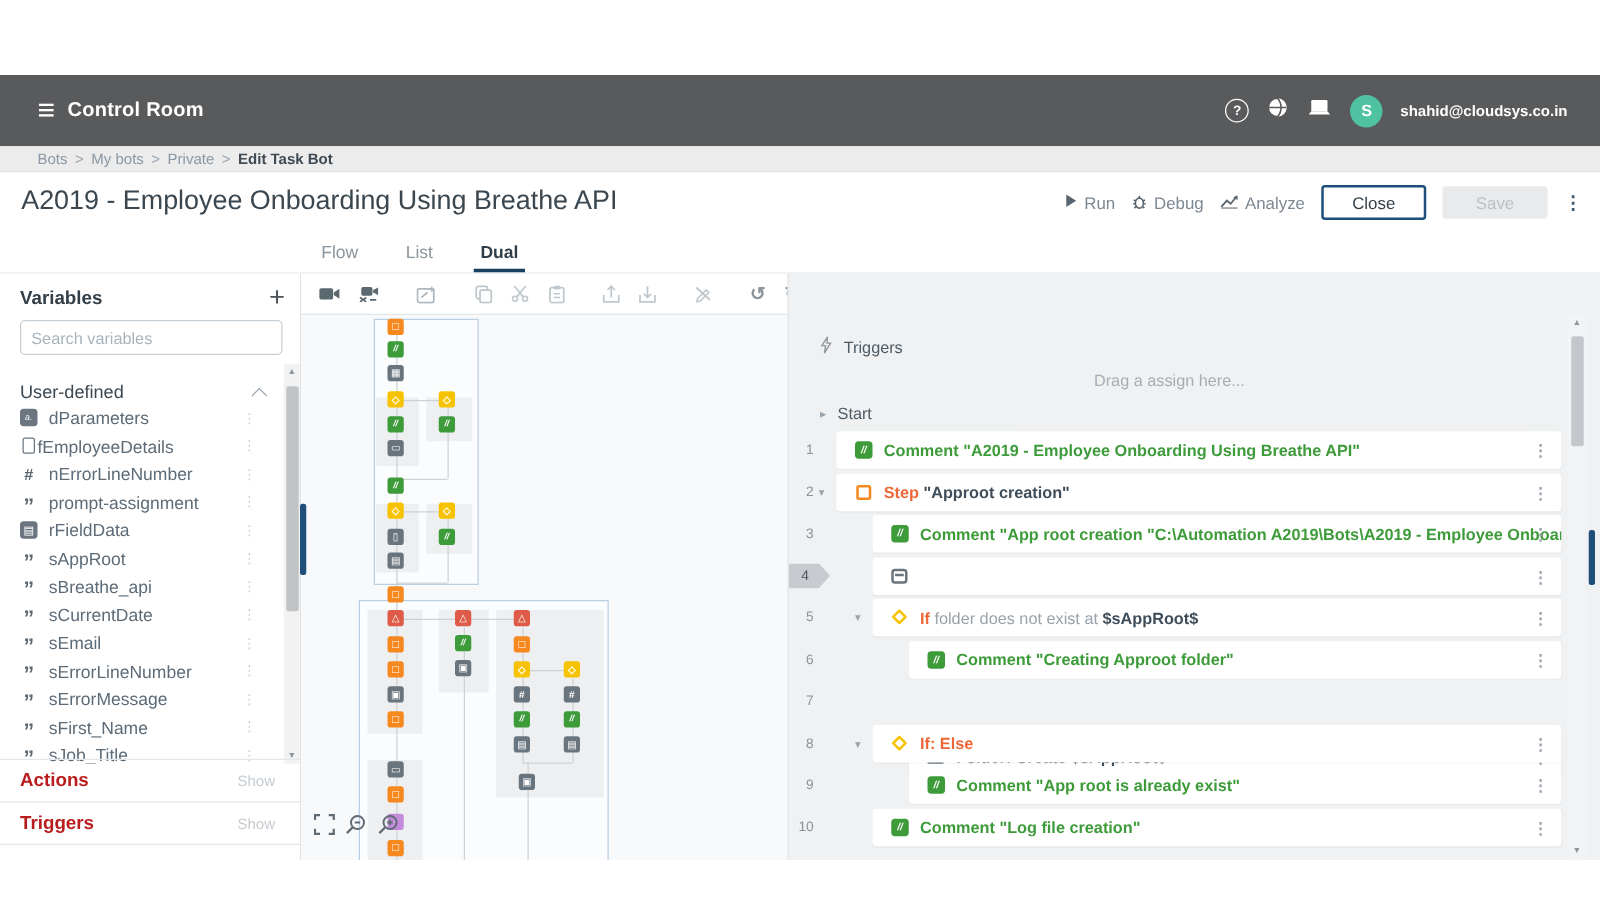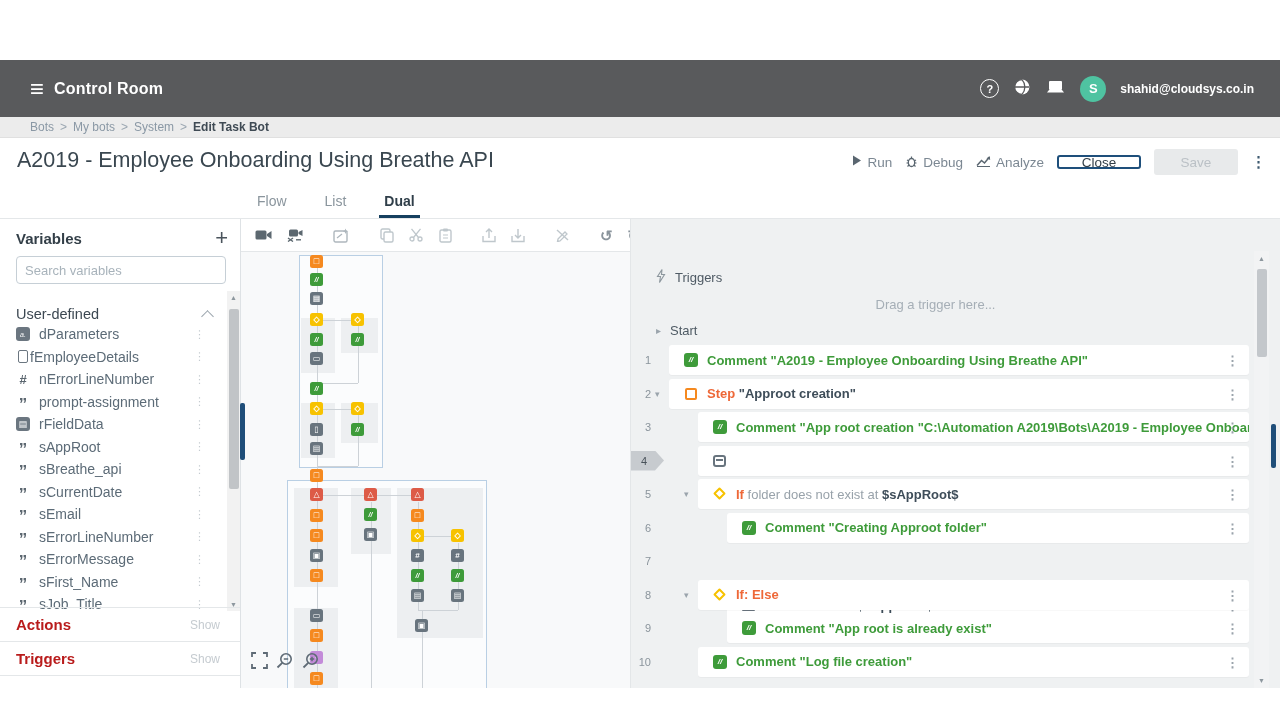--- a/index.html
+++ b/index.html
@@ -23,21 +23,21 @@
               display:flex;align-items:center;padding-left:30px;box-sizing:border-box;font-size:12px;color:#8A98A5}
   .breadcrumb .sep{margin:0 6px;color:#9AA6B1}
   .breadcrumb .crumb-last{color:#3F4A54;font-weight:bold}
 
   
   .titlebar{left:0;top:138px;width:1280px;height:48px;background:#fff}
   .pagetitle{position:absolute;left:17px;top:10px;font-size:21.5px;color:#3A4750}
   .titleactions{position:absolute;right:14px;top:0;height:48px;display:flex;align-items:center;gap:13px}
   .taction{display:flex;align-items:flex-start;gap:5px;color:#7C8893;font-size:13.5px;cursor:pointer}
   .taction svg{display:block}
-  .btn-close{width:84px;height:14px;border:2px solid #1E4F7B;border-radius:3px;background:#fff;color:#333F48;
+  .btn-close{width:84px;height:28px;border:2px solid #1E4F7B;border-radius:3px;background:#fff;color:#333F48;
              font-size:13.5px;display:flex;align-items:center;justify-content:center;box-sizing:border-box}
   .btn-save{width:84px;height:26px;border-radius:3px;background:#E8EAEB;color:#BBC1C6;font-size:13.5px;
             display:flex;align-items:center;justify-content:center}
   .kebab{color:#3E5A70;font-size:15px;font-weight:bold}
 
   
   .tabsrow{left:0;top:186px;width:1280px;height:32px;background:#fff;display:flex;align-items:flex-end;padding-left:252px;box-sizing:border-box;gap:28px}
   .tab{font-size:14px;color:#8A959D;padding:0 5px 9px 5px}
   .tab.active{color:#2F3E49;font-weight:bold;border-bottom:3px solid #16405F;padding-bottom:6px}
 
@@ -165,21 +165,21 @@
       <span class="avatar">S</span>
       <span class="useremail">shahid@cloudsys.co.in</span>
     </div>
   </div>
 
   <div class="abs breadcrumb">
       <span class="crumb">Bots</span>
       <span class="sep">&gt;</span>
       <span class="crumb">My bots</span>
       <span class="sep">&gt;</span>
-      <span class="crumb">System</span>
+      <span class="crumb">Private</span>
       <span class="sep">&gt;</span>
       <span class="crumb-last">Edit Task Bot</span>
     </div>
 
   <div class="abs titlebar">
     <div class="pagetitle">A2019 - Employee Onboarding Using Breathe API</div>
     <div class="titleactions">
       <span class="taction">
         <svg width="10" height="11" viewBox="0 0 10 11">
             <path d="M1 0.5 L9 5.5 L1 10.5 Z" fill="#5A6670"></path>
@@ -460,21 +460,21 @@
       </div>
     </div>
 
     <div class="listpanel">
       <div class="lp-trigger-head">
         <span><svg width="10" height="14" viewBox="0 0 10 14">
               <path d="M6 0.5 L1.5 7.5 H4.5 L3.5 13.5 L8.5 5.5 H5.5 Z" fill="none" stroke="#8D979E" stroke-width="1.1"></path>
             </svg></span>
         <span>Triggers</span>
       </div>
-      <div class="draghint">Drag a trigger here...</div>
+      <div class="draghint">Drag a assign here...</div>
       <div class="startrow">
         <span class="startglyph">▸</span>
         <span>Start</span>
       </div>
       <div id="listrows">
           <div class="lrow" style="top: 126px;">
             <div class="lnum">1</div>
             <div class="lcard" style="left: 38px; width: 580px;">
               <span class="licon licon-comment"></span>
               <span class="rowtext"><span class="seg-green">Comment "A2019 - Employee Onboarding Using Breathe API"</span></span>

